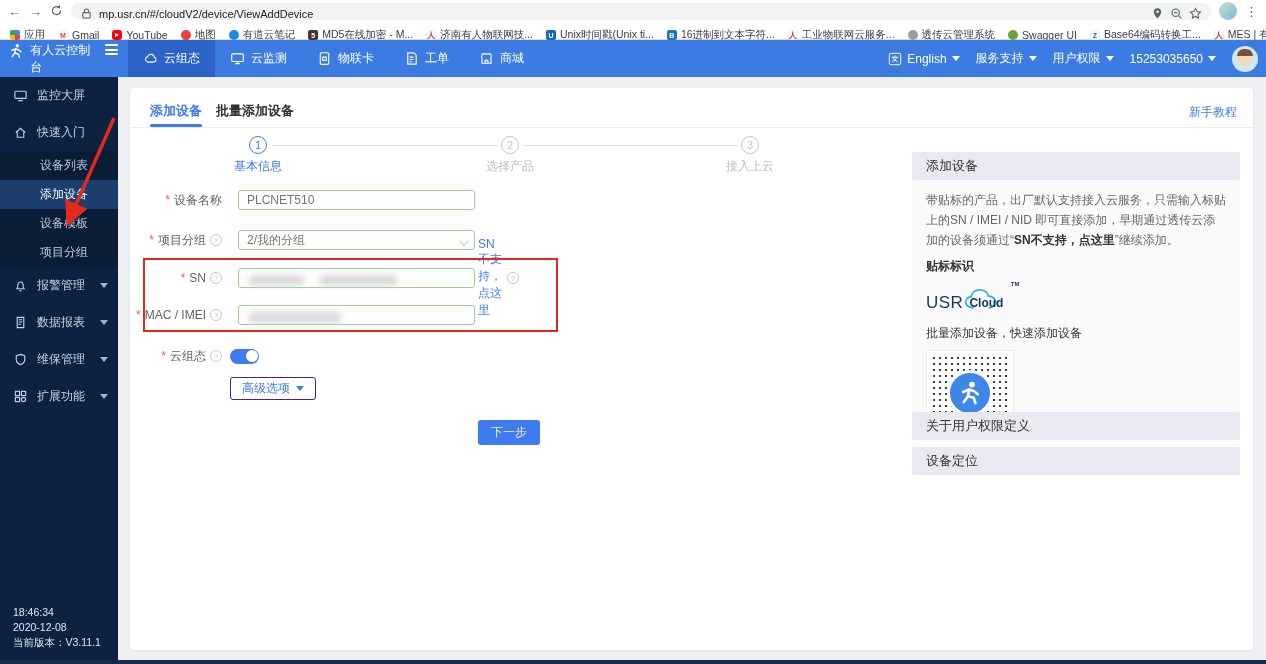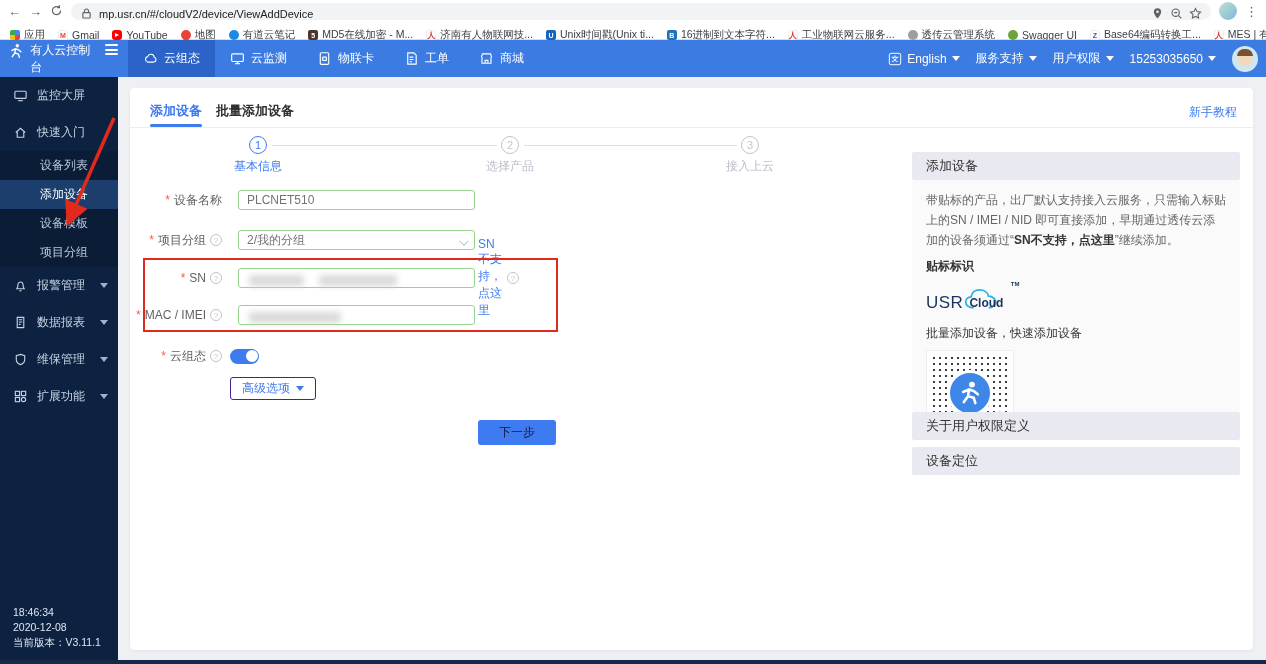--- a/index.html
+++ b/index.html
@@ -74,21 +74,21 @@
   .star{color:#f25b50}
   .qmark{width:12px;height:12px;border:1px solid #c0c4cc;border-radius:50%;color:#c0c4cc;font-size:8px;display:inline-flex;align-items:center;justify-content:center;flex:0 0 auto}
   .finput{position:relative;margin-left:16px;width:237px;height:20px;border:1px solid #97d48b;border-radius:3px;background:#fff;font-size:12px;color:#737373;display:flex;align-items:center;padding:0 8px}
   .chev{position:absolute;right:8px;top:8px;width:7px;height:7px;border-right:1.4px solid #c0c4cc;border-bottom:1.4px solid #c0c4cc;transform:rotate(45deg) translateY(-2px)}
   .blob{position:absolute;top:6px;height:11px;background:#cdcdcd;border-radius:3px;filter:blur(3px);opacity:.75}
   .sn-link{position:absolute;left:348px;font-size:12px;color:#3f7bf0;display:flex;align-items:center;gap:5px;cursor:pointer}
   .switch{width:29px;height:15px;border-radius:8px;background:#3f7bf0;position:relative;margin-left:8px;cursor:pointer}
   .switch::after{content:"";position:absolute;right:1.5px;top:1.5px;width:12px;height:12px;border-radius:50%;background:#fff}
   .adv-btn{position:absolute;left:100px;top:289px;height:23px;padding:0 11px;border:1px solid #4c1d95;border-radius:3px;color:#3f7bf0;font-size:12px;display:flex;align-items:center;gap:6px;background:#fff;cursor:pointer}
   .adv-btn .tri-dn{border-top-color:#3f7bf0}
-  .next-btn{position:absolute;left:348px;top:332px;width:78px;height:25px;background:#3f7bf0;border:none;border-radius:3px;color:#0f172a;font-size:12px;cursor:pointer}
+  .next-btn{position:absolute;left:348px;top:332px;width:62px;height:25px;background:#3f7bf0;border:none;border-radius:3px;color:#fef9c3;font-size:12px;cursor:pointer}
   .red-rect{position:absolute;left:13px;top:170px;width:415px;height:74px;border:2px solid #e12a1c;pointer-events:none}
 
   
   .hp-header{position:absolute;left:782px;width:328px;height:28px;background:#e9e9f1;border-radius:2px;display:flex;align-items:center;padding:0 14px;font-size:13px;color:#333;cursor:pointer}
   .hp-body{position:absolute;left:782px;top:92px;width:328px;height:232px;background:#fafafb;padding:10px 14px;font-size:12px;color:#666}
   .hp-body p{line-height:20px}
   .hp-body b{color:#333}
   .mark-title{margin-top:8px;font-weight:bold;color:#333}
   .usrlogo{margin-top:8px;display:flex;align-items:flex-end;height:30px}
   .usr-txt{font-size:17px;font-weight:400;color:#16355e;letter-spacing:.5px}

